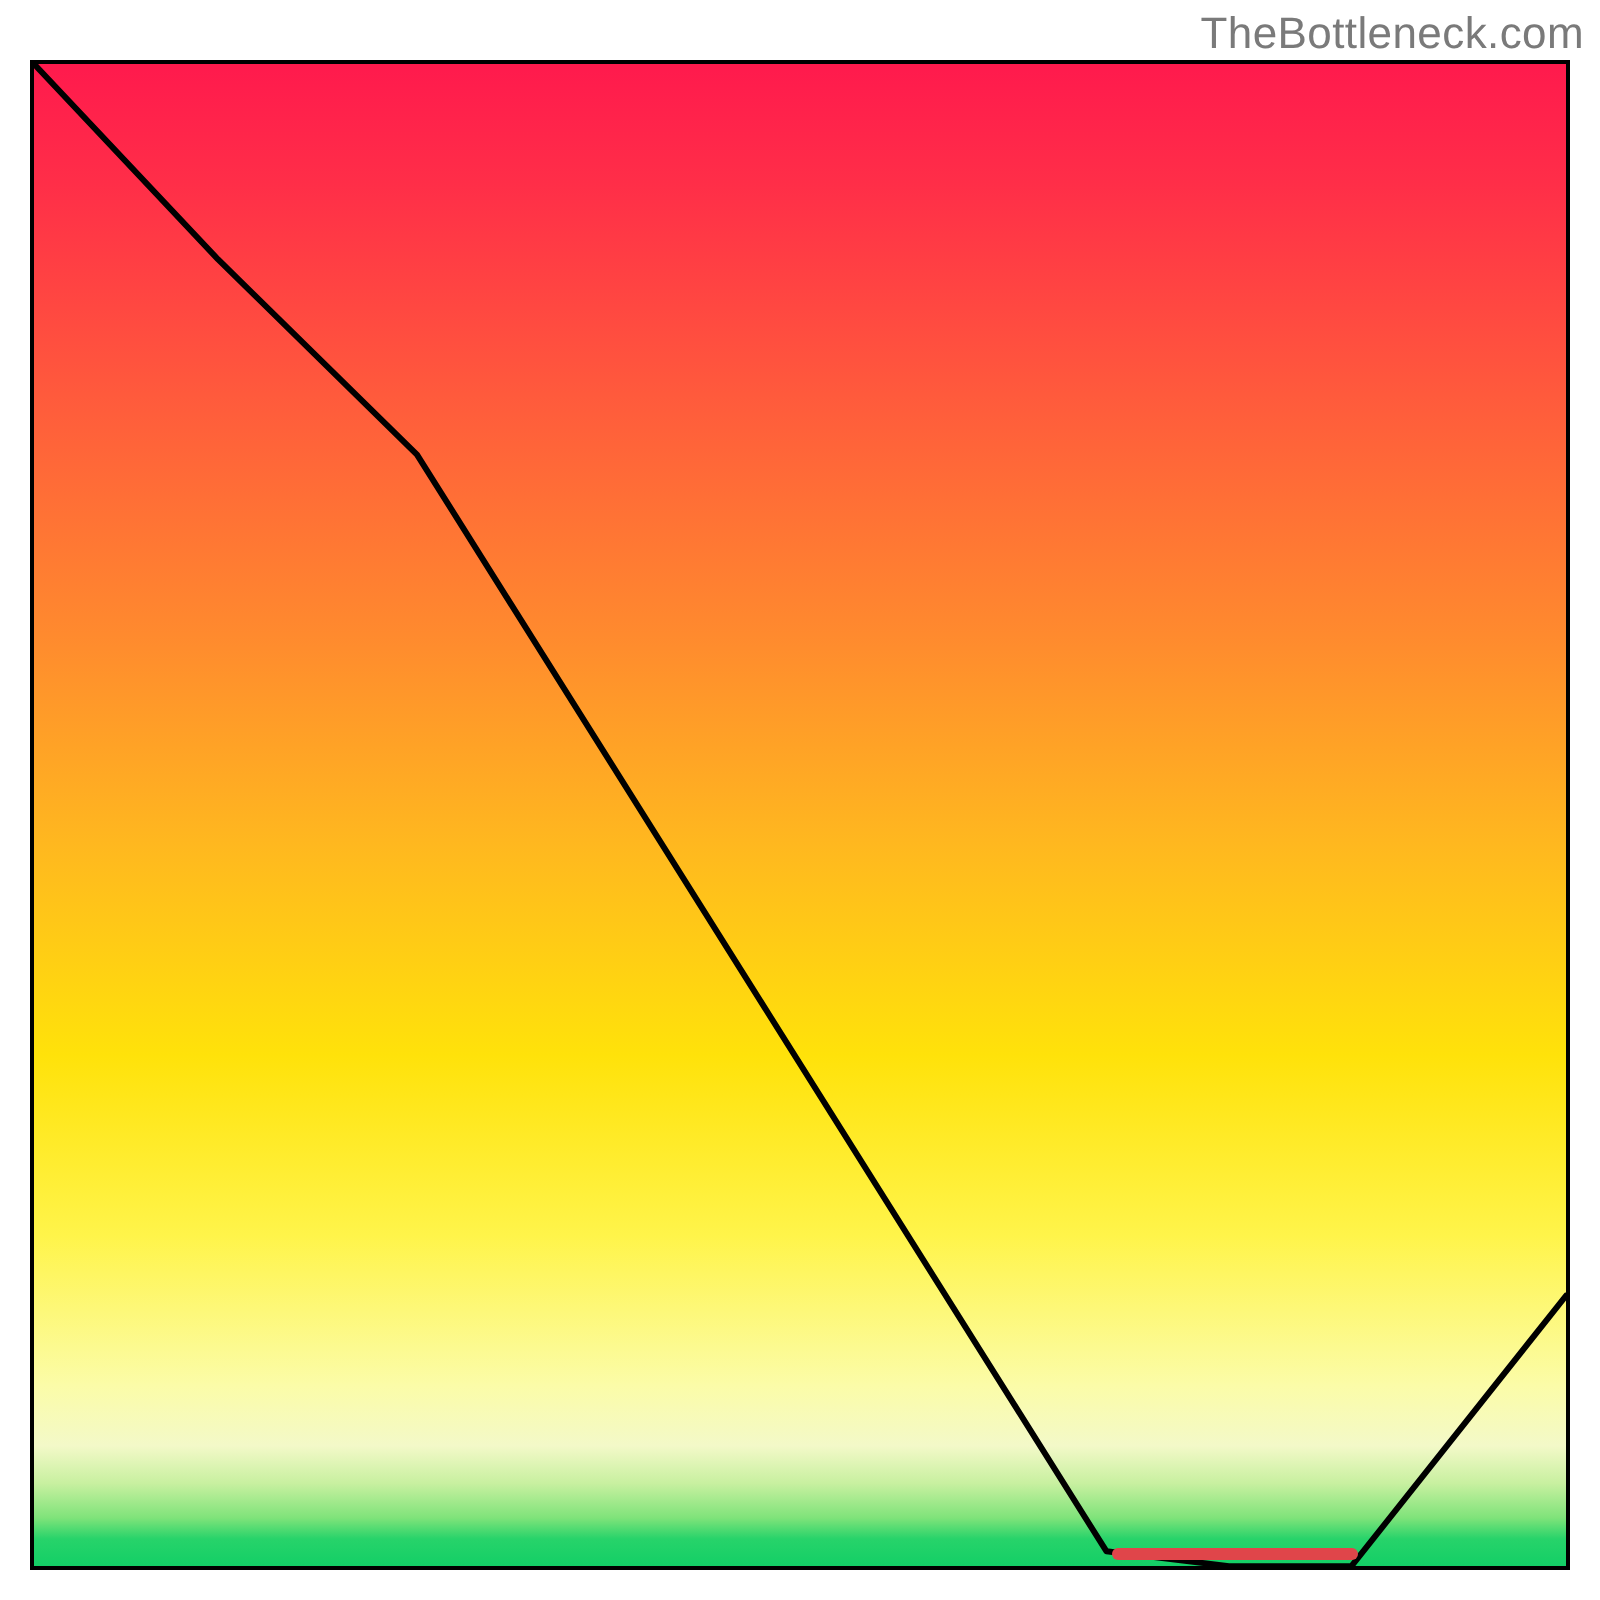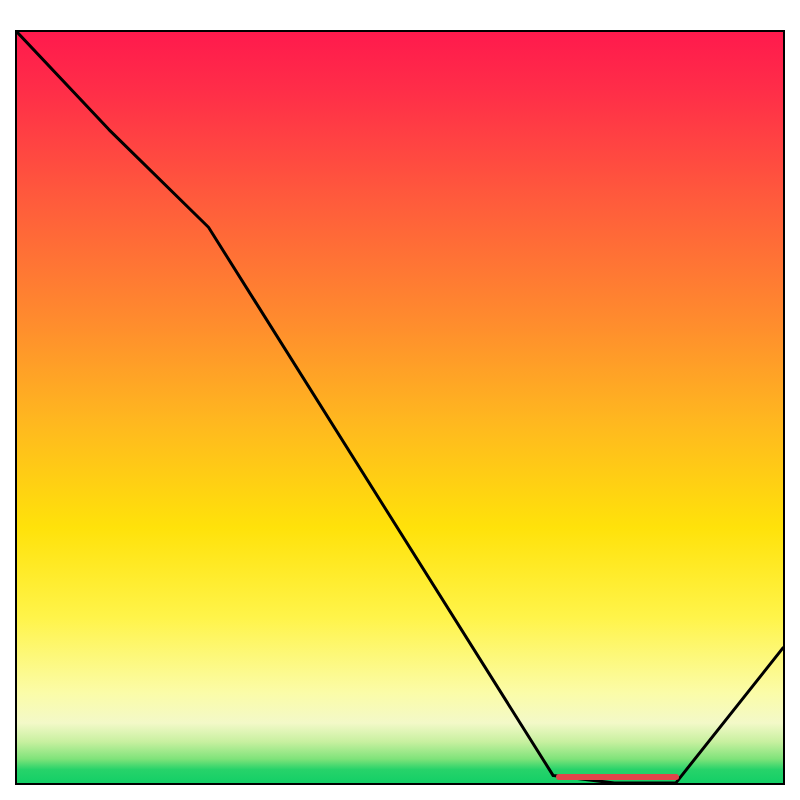--- a/index.html
+++ b/index.html
@@ -70,20 +70,21 @@
     position: absolute;
     height: 6px;
     border-radius: 3px;
     background: #e0454a;
   }
 </style>
 </head>
 <body>
 
 <div class="container">
+  <div class="attribution">TheBottleneck.com</div>
 
   <div class="plot-frame">
     <div class="gradient"></div>
 
     <svg class="curve" viewBox="0 0 770 755" preserveAspectRatio="none">
       <path id="curve-path" d="M0.0 0.0 L92.4 98.1 L192.5 196.3 L539.0 747.5 L600.6 755.0 L662.2 755.0 L770.0 619.1"></path>
     </svg>
 
     <div id="opt-marker" class="marker" style="left: 539px; width: 123.2px; bottom: 3px;"></div>
   </div>

